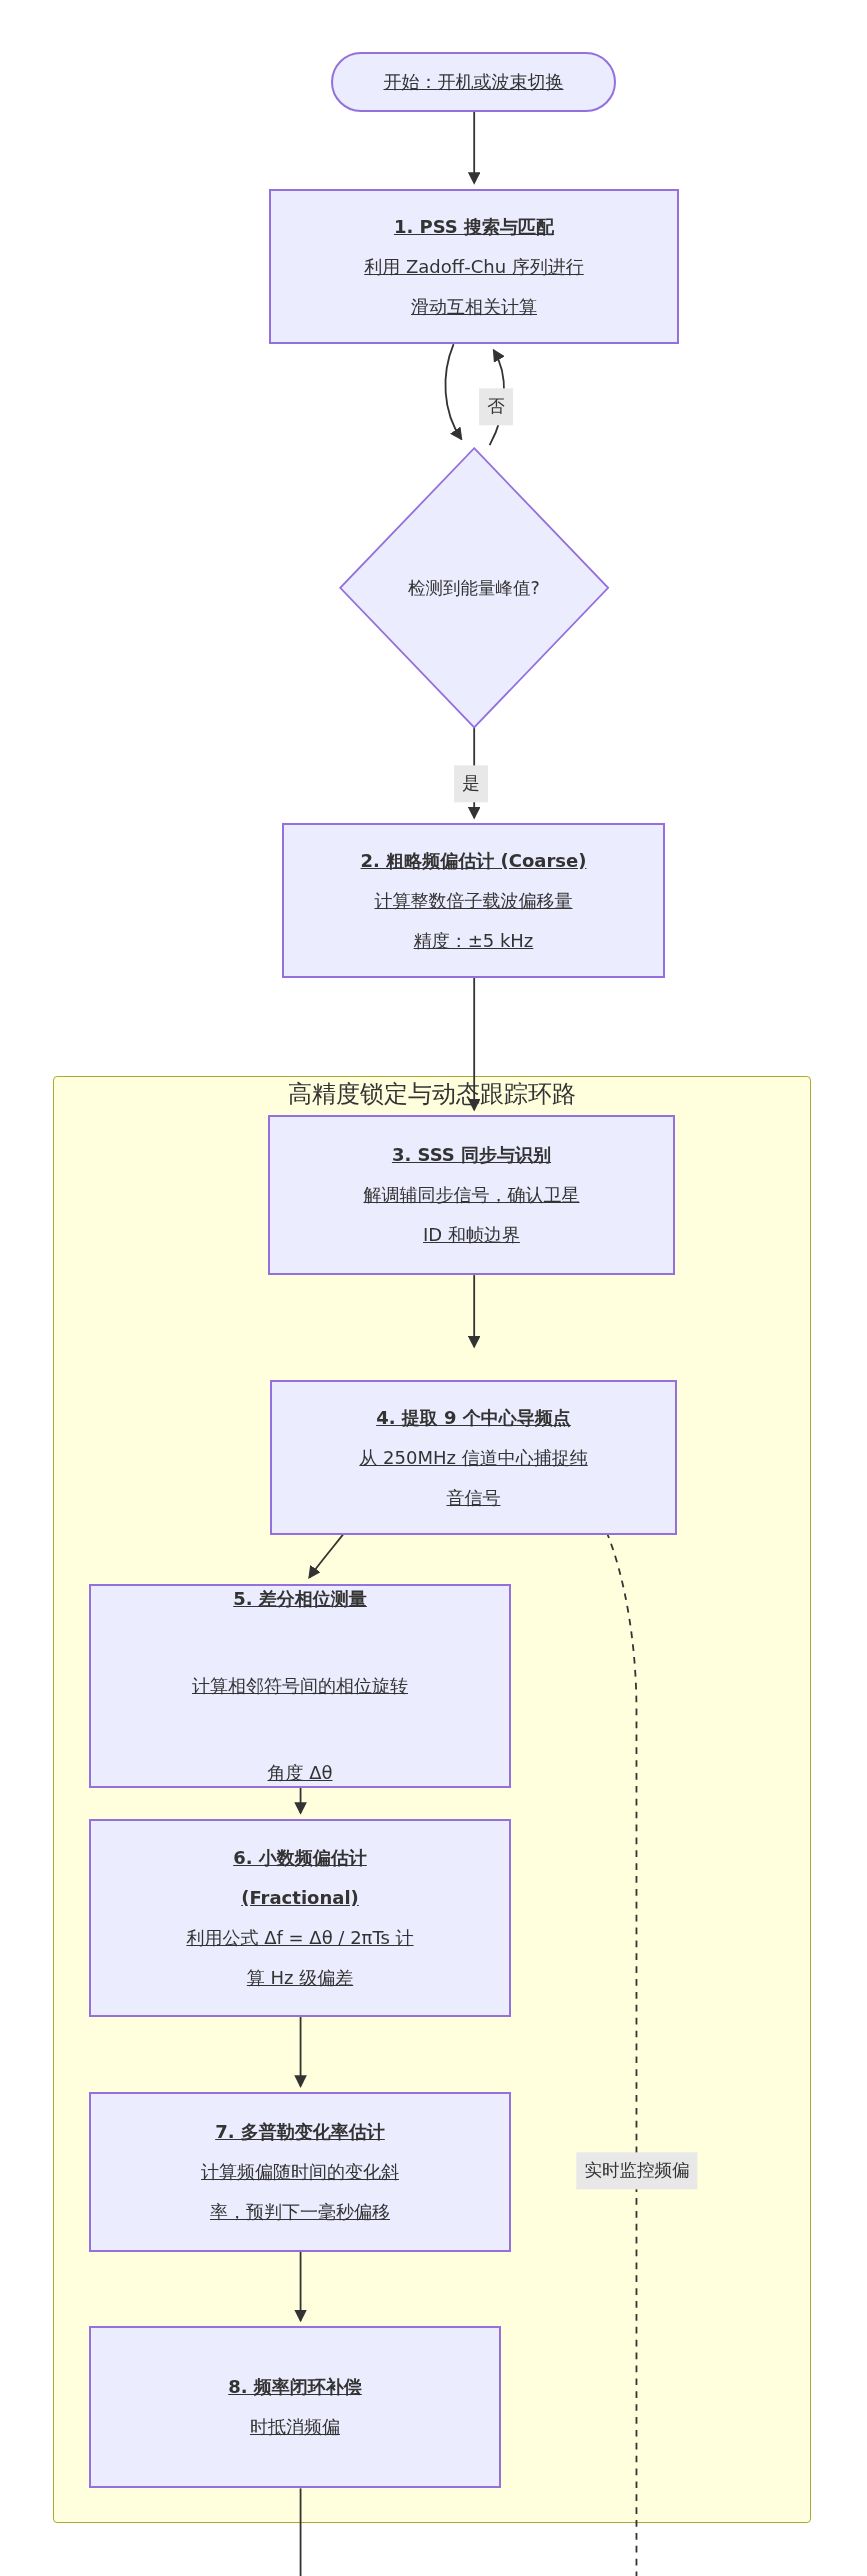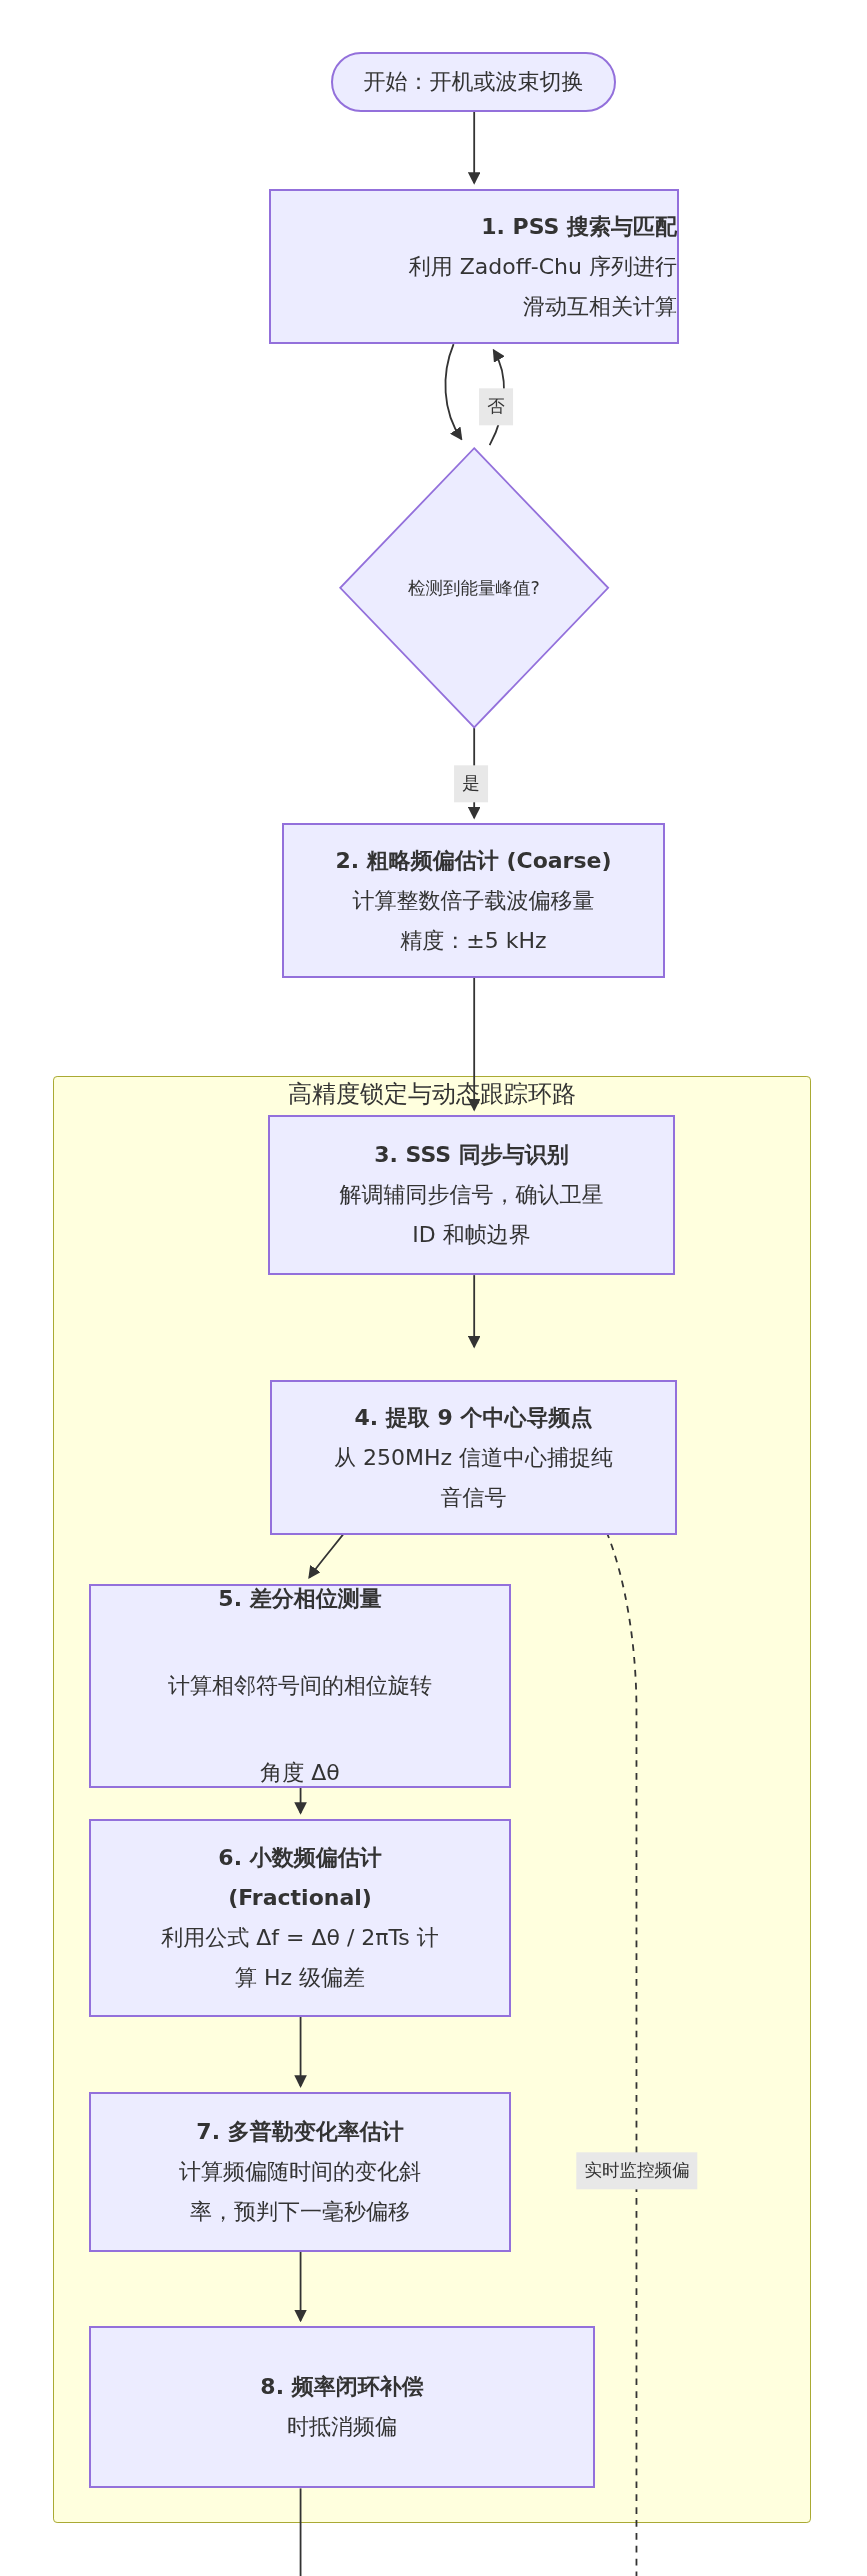--- a/index.html
+++ b/index.html
@@ -18,33 +18,33 @@
     border-radius:4.1px;box-sizing:border-box;z-index:1;
   }
   .subgraph-title{
     position:absolute;left:53px;top:1082px;width:758px;text-align:center;
     font-size:24px;line-height:24px;z-index:3;
   }
   .node{
     position:absolute;box-sizing:border-box;z-index:4;
     background:var(--node_fill);border:2.1px solid var(--node_border);
     display:flex;flex-direction:column;justify-content:center;align-items:center;
-    text-align:center;font-size:22px;
+    text-align:center;font-size:18px;text-decoration:underline;
   }
   .node div{line-height:40px;white-space:nowrap;}
   .bold{font-weight:bold;}
   .stadium-start{left:331px;top:52px;width:285px;height:60px;border-radius:30px;}
-  .box1{left:269px;top:189px;width:410px;height:155px;align-items:flex-end;}
+  .box1{left:269px;top:189px;width:410px;height:155px;}
   .box2{left:282px;top:823px;width:383px;height:155px;}
   .box3{left:268px;top:1115px;width:407px;height:160px;}
   .box4{left:270px;top:1352px;width:407px;height:155px;margin-top:28px;}
   .box5{left:89px;top:1584px;width:422px;height:204px;gap:47px;}
   .box6{left:89px;top:1819px;width:422px;height:198px;}
   .box7{left:89px;top:2092px;width:422px;height:160px;}
-  .box8{left:89px;top:2326px;width:506px;height:162px;}
+  .box8{left:89px;top:2326px;width:412px;height:162px;}
   .diamond-text{
     position:absolute;left:340px;top:448px;width:268px;height:279px;z-index:4;
     display:flex;align-items:center;justify-content:center;font-size:17.5px;white-space:nowrap;
   }
   .edge-label{
     position:absolute;z-index:5;background:var(--label_bg);
     font-size:17.5px;line-height:23px;padding:7.2px 8.2px;white-space:nowrap;
     transform:translate(-50%,-50%);
   }
   .lbl-no{left:496px;top:407px;}

